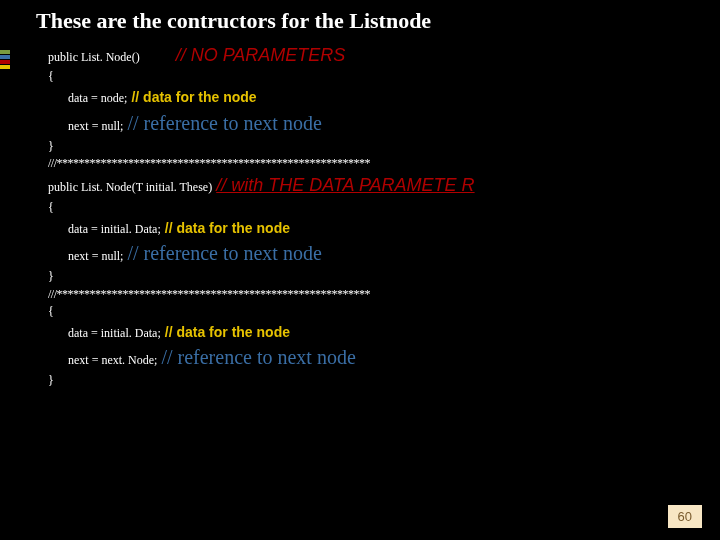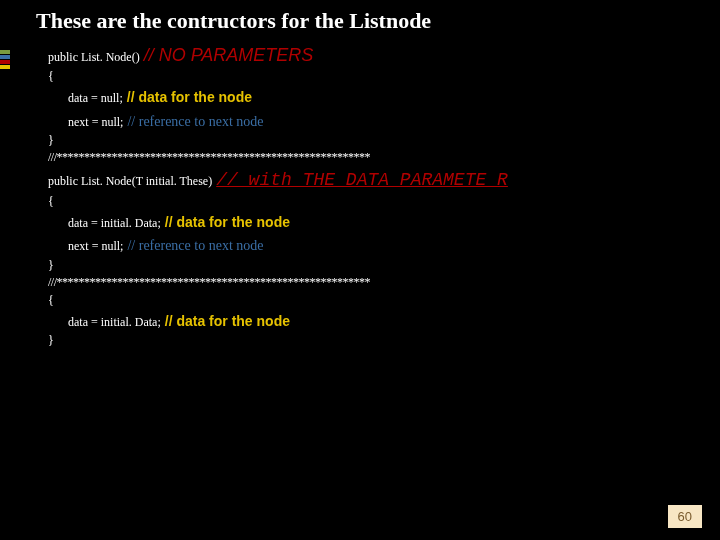--- a/index.html
+++ b/index.html
@@ -32,38 +32,39 @@
   .line {
     white-space: nowrap;
   }
   .indent1 { padding-left: 20px; }
   .kw { color: #fff; font-size: 12px; }
   .comment-red {
     color: #b00000;
     font-family: 'Comic Sans MS', cursive, sans-serif;
     font-style: italic;
     font-size: 18px;
+    margin-left: 32px;
   }
   .comment-red2 {
     color: #b00000;
-    font-family: Liberation Mono, monospace;
+    font-family: Liberation Sans, sans-serif;
     font-style: italic;
     font-size: 18px;
     text-decoration: underline;
     text-align: right;
   }
   .comment-y {
     color: #e6c200;
     font-family: Arial, sans-serif;
     font-weight: bold;
     font-size: 14px;
   }
   .comment-b {
     color: #3a6ea5;
-    font-size: 14px;
+    font-size: 20px;
   }
   .stars { color: #fff; letter-spacing: -0.5px; }
   .pagenum {
     position: absolute;
     right: 18px;
     bottom: 12px;
     background: #f7e6c4;
     color: #7a5c2e;
     font-size: 13px;
     padding: 4px 10px;
@@ -93,21 +94,21 @@
   <div class="title">These are  the contructors for the Listnode</div>
 
   <div class="code-area">
 
     <div class="line">
       <span class="kw">public List. Node()</span>
       <span class="comment-red">//  NO PARAMETERS</span>
     </div>
     <div class="line kw">{</div>
     <div class="line indent1">
-      <span class="kw">data = null;</span>
+      <span class="kw">data = node;</span>
       <span class="comment-y">// data for the node</span>
     </div>
     <div class="line indent1">
       <span class="kw">next = null;</span>
       <span class="comment-b">// reference to next node</span>
     </div>
     <div class="line kw">}</div>
 
     <div class="line kw stars">///*********************************************************</div>
 
@@ -126,18 +127,22 @@
     </div>
     <div class="line kw">}</div>
 
     <div class="line kw stars">///*********************************************************</div>
 
     <div class="line kw">{</div>
     <div class="line indent1">
       <span class="kw">data = initial. Data;</span>
       <span class="comment-y">// data for the node</span>
     </div>
+    <div class="line indent1">
+      <span class="kw">next = next. Node;</span>
+      <span class="comment-b">// reference to next node</span>
+    </div>
     <div class="line kw">}</div>
 
   </div>
 
   <div class="pagenum">60</div>
 </div>
 
 </body></html>

